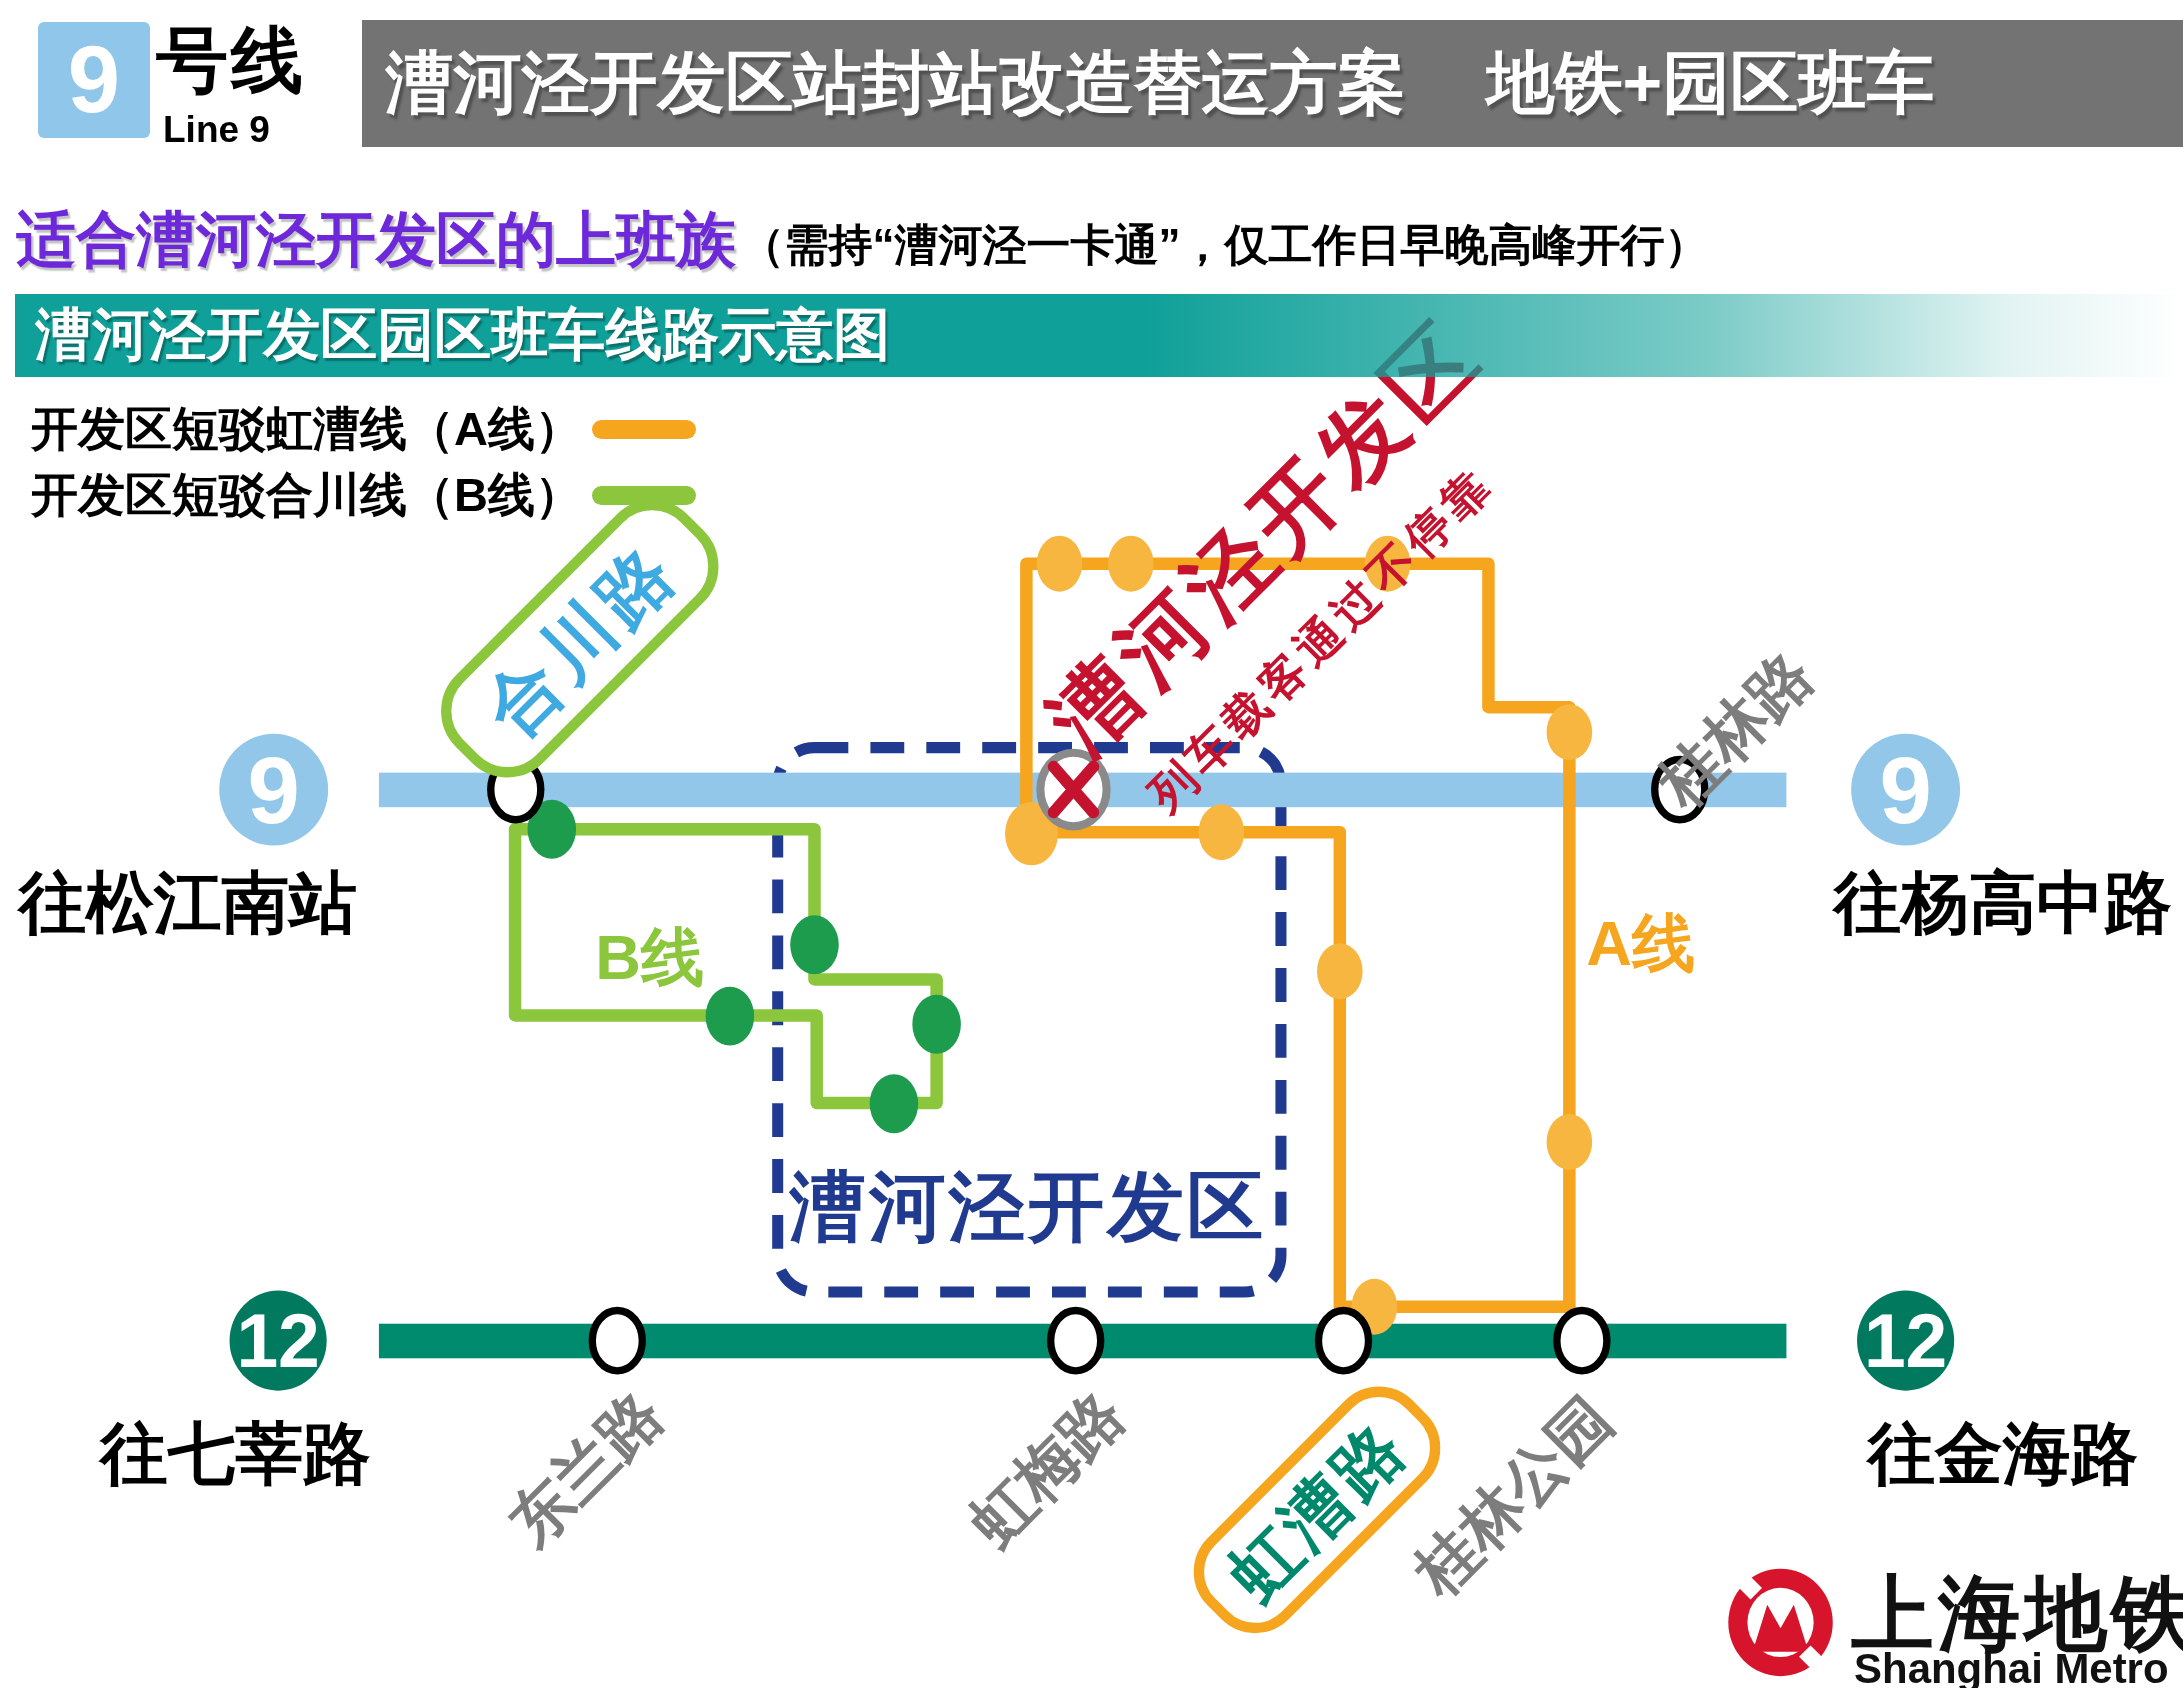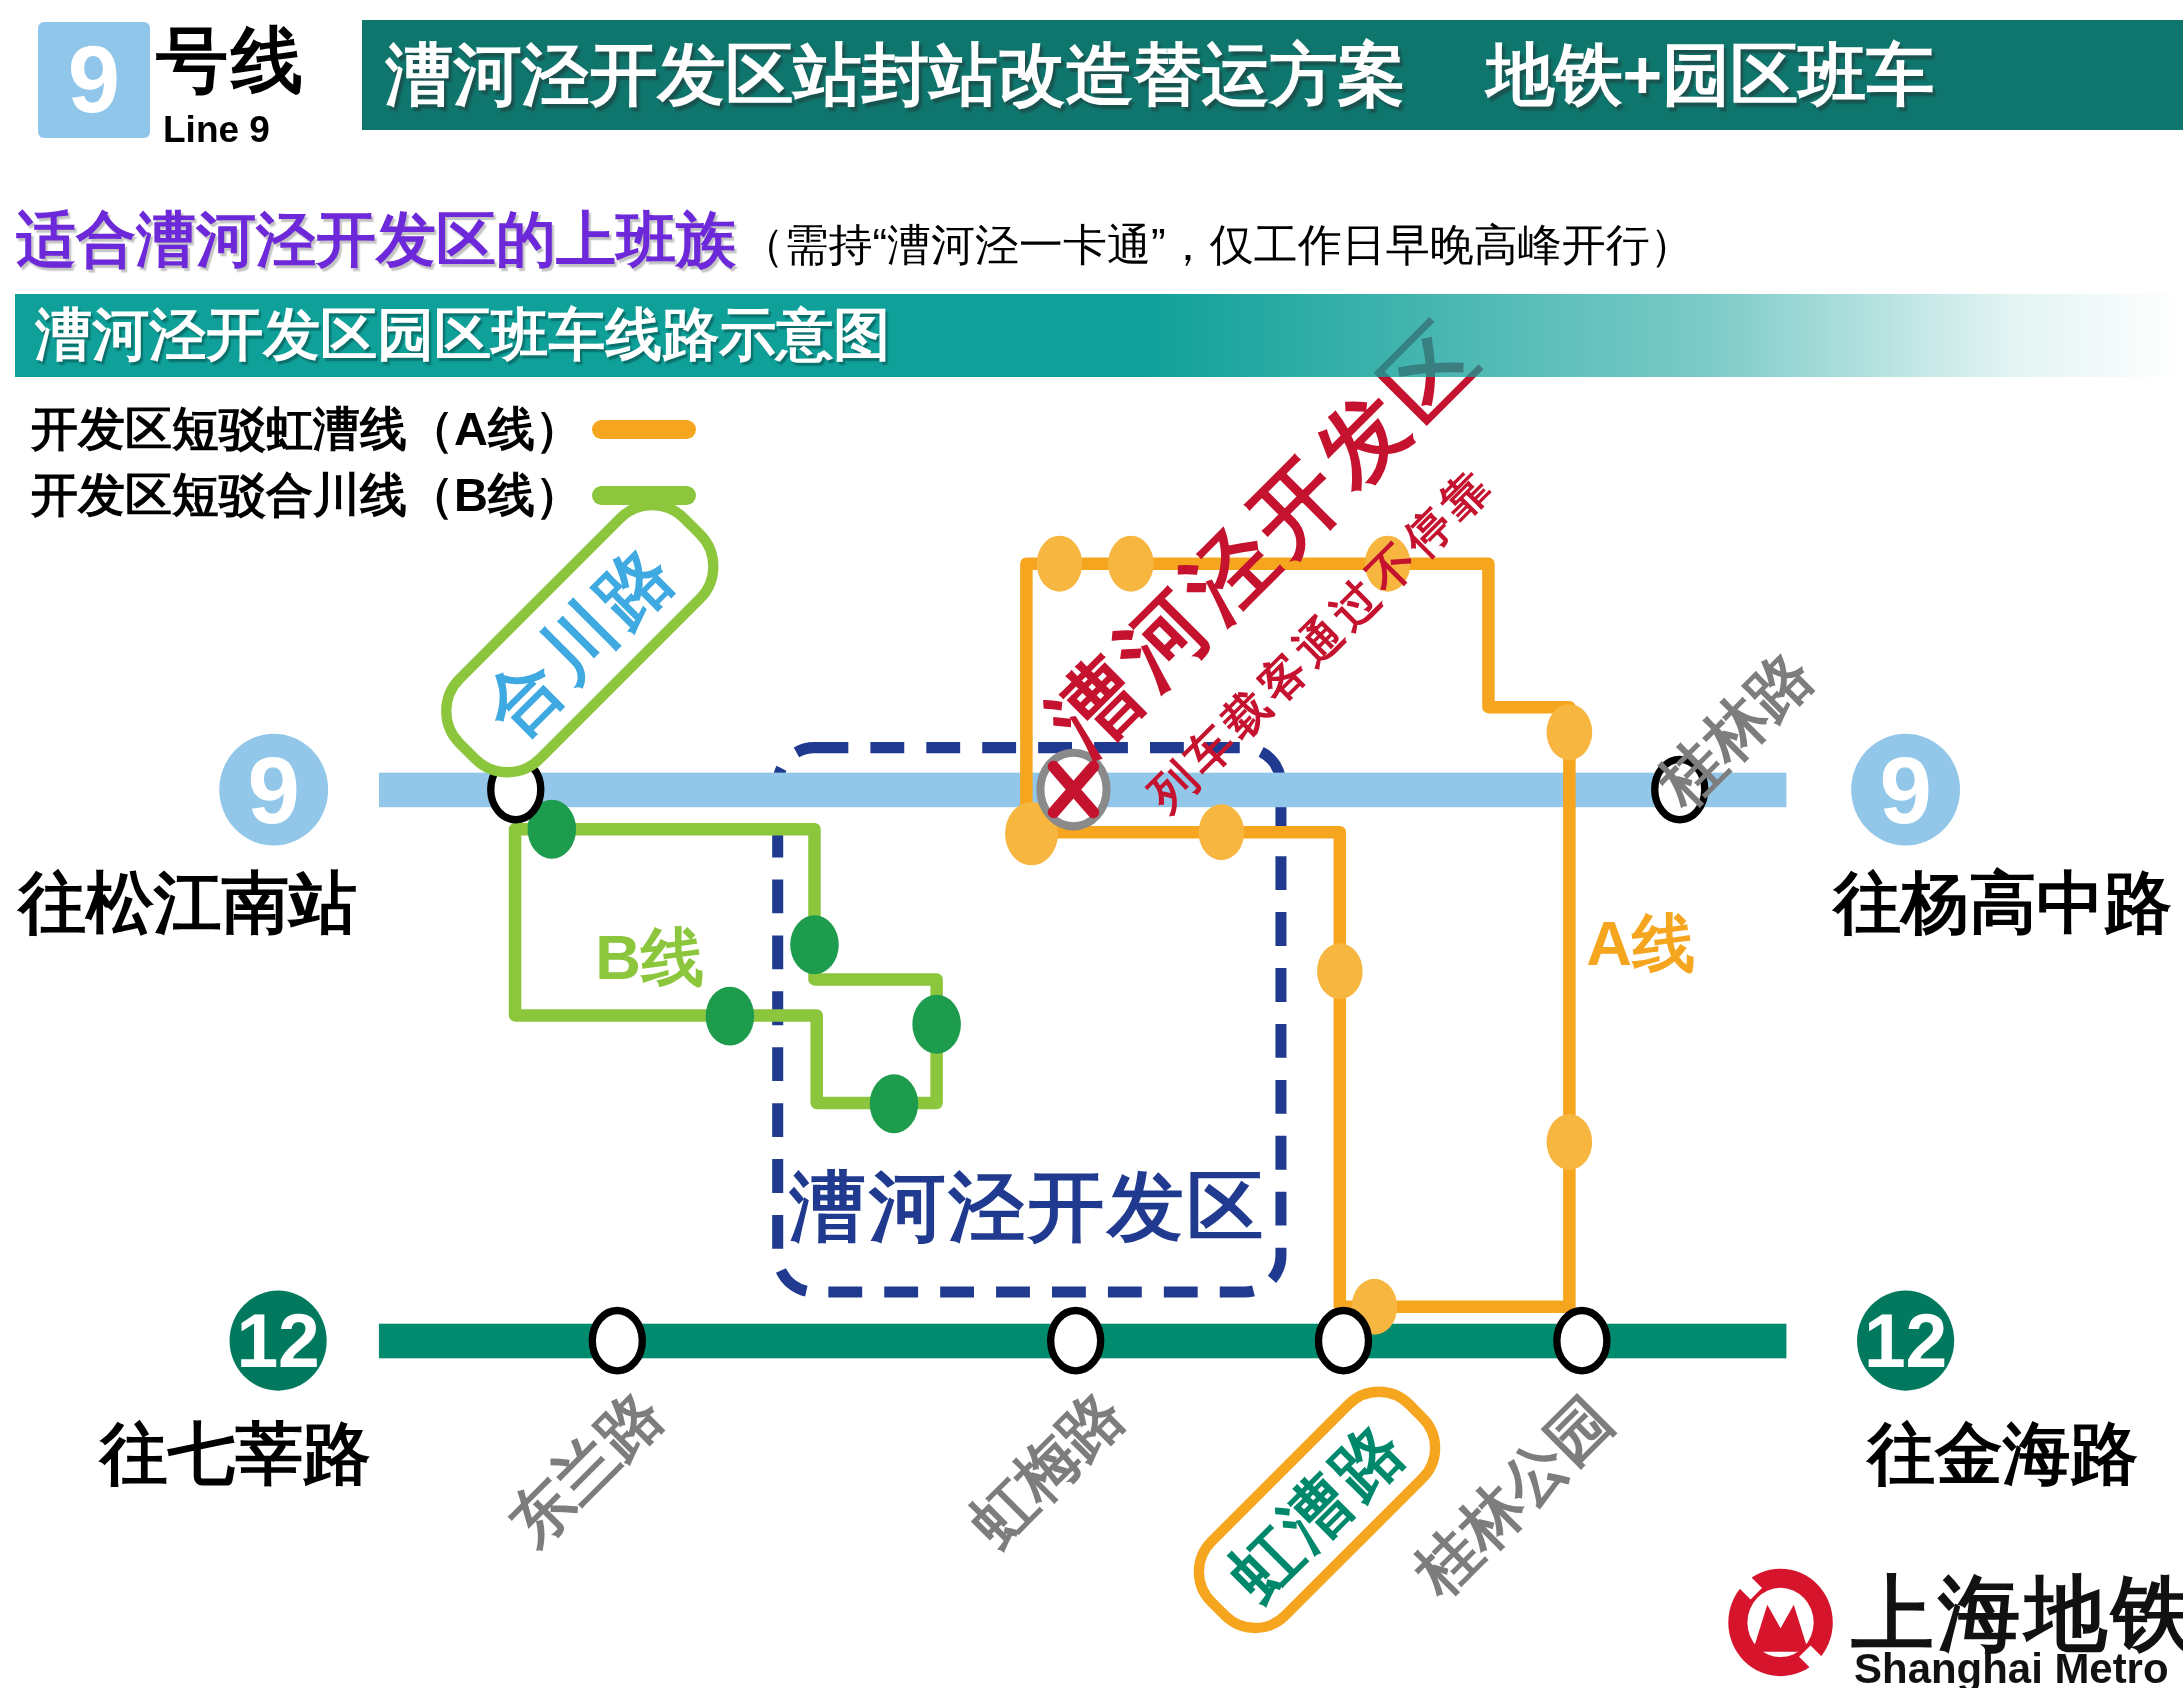--- a/index.html
+++ b/index.html
@@ -10,29 +10,29 @@
   .abs{position:absolute;}
   
   #line-badge-square{
     left:38px;top:22px;width:112px;height:116px;background:#8FC6E9;border-radius:5.9px;
     display:flex;align-items:center;justify-content:center;
   }
   #line-badge-square span{color:#fff;font-size:94px;font-weight:900;}
   #line-name{left:156px;top:13.2px;font-size:72px;font-weight:900;color:#000;letter-spacing:2.9px;}
   #line-name-en{left:163px;top:109px;font-size:37px;font-weight:700;color:#000;}
   #title-bar{
-    left:362px;top:20px;width:1821px;height:110px;background:#0f766e;
+    left:362px;top:20px;width:1821px;height:127px;background:#737373;
     display:flex;align-items:center;padding-left:23.5px;box-sizing:border-box;white-space:nowrap;
   }
   #title-bar .t{color:#fff;font-size:68px;font-weight:900;text-shadow:2.9px 3.7px 2.2px rgba(40,40,40,0.45);}
   #title-bar .gap{margin-left:81px;}
   
   #subtitle{left:16px;top:200px;display:flex;align-items:baseline;white-space:nowrap;}
   #subtitle .lead{color:#6d28d9;font-size:60px;font-weight:900;text-shadow:2.2px 2.9px 1.5px rgba(120,120,120,0.45);}
-  #subtitle .paren{color:#000;font-size:44px;font-weight:400;margin-left:4.4px;}
+  #subtitle .paren{color:#000;font-size:44px;font-weight:700;margin-left:4.4px;}
   
   #section-banner{
     left:14.7px;top:294px;width:2169px;height:83px;
     background:linear-gradient(90deg,#0FA099 0%,#0FA099 52%,rgba(15,160,153,0.55) 78%,rgba(15,160,153,0.12) 92%,rgba(15,160,153,0) 100%);
     display:flex;align-items:center;padding-left:20.6px;box-sizing:border-box;
   }
   #section-banner span{color:#fff;font-size:57px;font-weight:900;text-shadow:2.2px 2.9px 1.5px rgba(0,0,0,0.3);}
   
   .legend-row{left:31px;display:flex;align-items:center;white-space:nowrap;}
   #legend-row-a{top:398px;}

